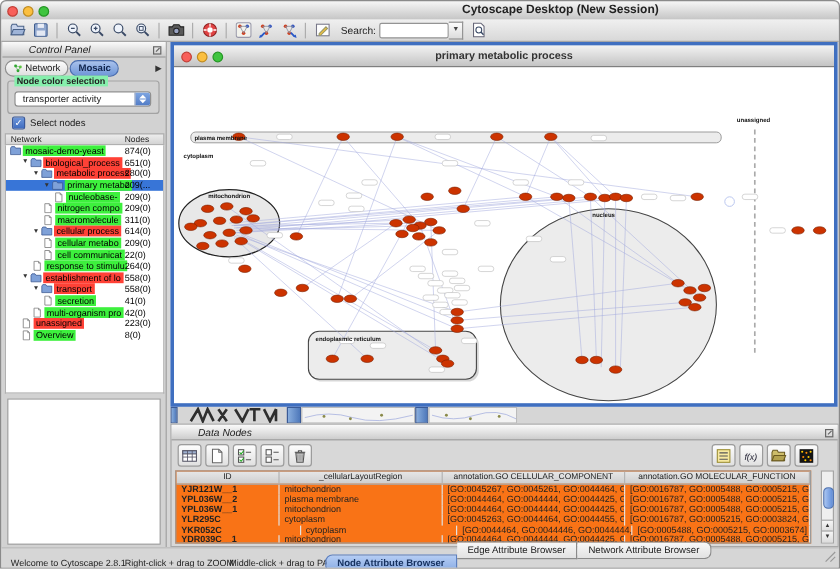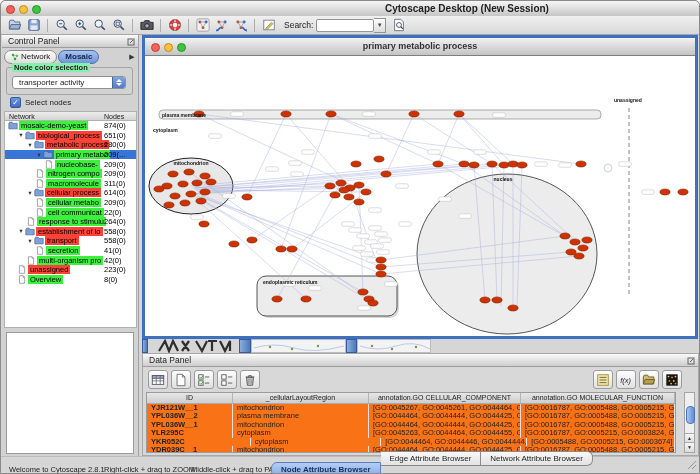--- a/index.html
+++ b/index.html
@@ -20,21 +20,21 @@
   .tbtn{width:17px;height:16px;display:flex;align-items:center;justify-content:center;margin:0 1px;}
   .tbtn svg{width:14px;height:14px;}
   .tsep{width:1px;height:13px;background:#adadad;margin:0 4px;}
   .search-label{font-size:8.5px;margin:0 3px 0 6px;}
   .search-input{width:52px;height:11px;border:1px solid #949494;border-radius:2px;background:#fff;font-size:8px;padding:0 2px;}
   .dd-btn{width:11px;height:13px;border:1px solid #949494;border-left:none;background:linear-gradient(#fcfcfc,#dcdcdc);
     font-size:6px;line-height:13px;text-align:center;color:#444;}
   
   .cpanel{position:absolute;left:1px;top:34px;width:137px;height:421px;background:#d2d2d2;border-right:1px solid #a2a2a2;box-sizing:border-box;}
   .p-header{position:relative;height:12px;background:linear-gradient(#fafafa,#cdcdcd);border-bottom:1px solid #9d9d9d;
-    font-size:8.5px;line-height:12px;padding-left:6px;}
+    font-size:8.5px;line-height:12px;padding-left:22px;font-style:italic;}
   .float-btn{position:absolute;right:3px;top:2px;width:8px;height:8px;}
   .cp-tabs{position:absolute;left:2px;top:14px;right:1px;height:15px;display:flex;align-items:center;}
   .cp-tab{height:12px;line-height:12px;border:1px solid #8f8f8f;border-radius:7px;padding:0 6px;font-size:8px;
     background:linear-gradient(#fdfdfd,#dedede);display:flex;align-items:center;gap:2px;margin-right:1px;white-space:nowrap;}
   .cp-tab.sel{background:linear-gradient(#a9c2ec,#6f96d8);border-color:#4a6eb0;font-weight:bold;color:#10244c;}
   .cp-tab svg{width:8px;height:8px;}
   .tab-arrow{margin-left:auto;font-size:7px;color:#333;width:10px;text-align:center;}
   .cp-group{position:absolute;left:4px;top:32px;width:127px;height:28px;border:1px solid #a3a3a3;border-radius:3px;box-sizing:border-box;}
   .cp-group-label{position:absolute;top:-5px;left:5px;background:#86efac;font-size:7.5px;padding:0 2px;font-weight:bold;}
   .combo{position:absolute;left:5px;top:8px;width:114px;height:13px;background:#fff;border:1px solid #909090;border-radius:3px;box-sizing:border-box;}
@@ -686,21 +686,21 @@
         <path d="M2 6q18 6 36 0t34 3" stroke="#aab4e0" fill="none" stroke-width=".7"></path>
         <circle cx="14" cy="6" r="1.2" fill="#8a8a4a"></circle>
           <circle cx="34" cy="9" r="1.2" fill="#8a8a4a"></circle>
           <circle cx="58" cy="7" r="1.2" fill="#8a8a4a"></circle>
       </svg>
     </div>
   </div>
 
   <div class="dpanel">
     <div class="p-header">
-      <span>Data Panel</span>
+      <span>Data Nodes</span>
       <span class="float-btn">
         <svg viewBox="0 0 8 8">
             <rect x="1" y="1" width="6" height="6" fill="none" stroke="#666"></rect>
             <path d="M3 5l3-3" stroke="#666"></path>
           </svg>
       </span>
     </div>
     <div class="dp-tools" id="dp-tools-left">
         <div class="dbtn">
           <span style="display: flex;">

